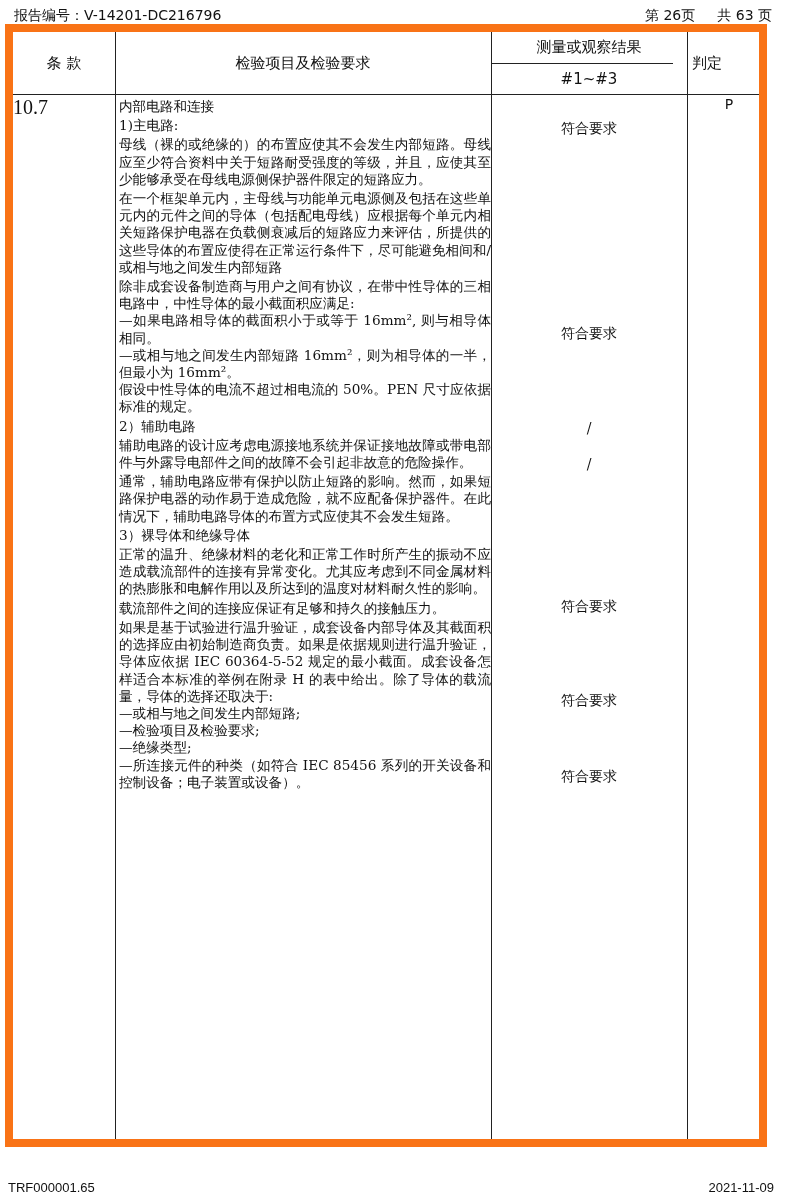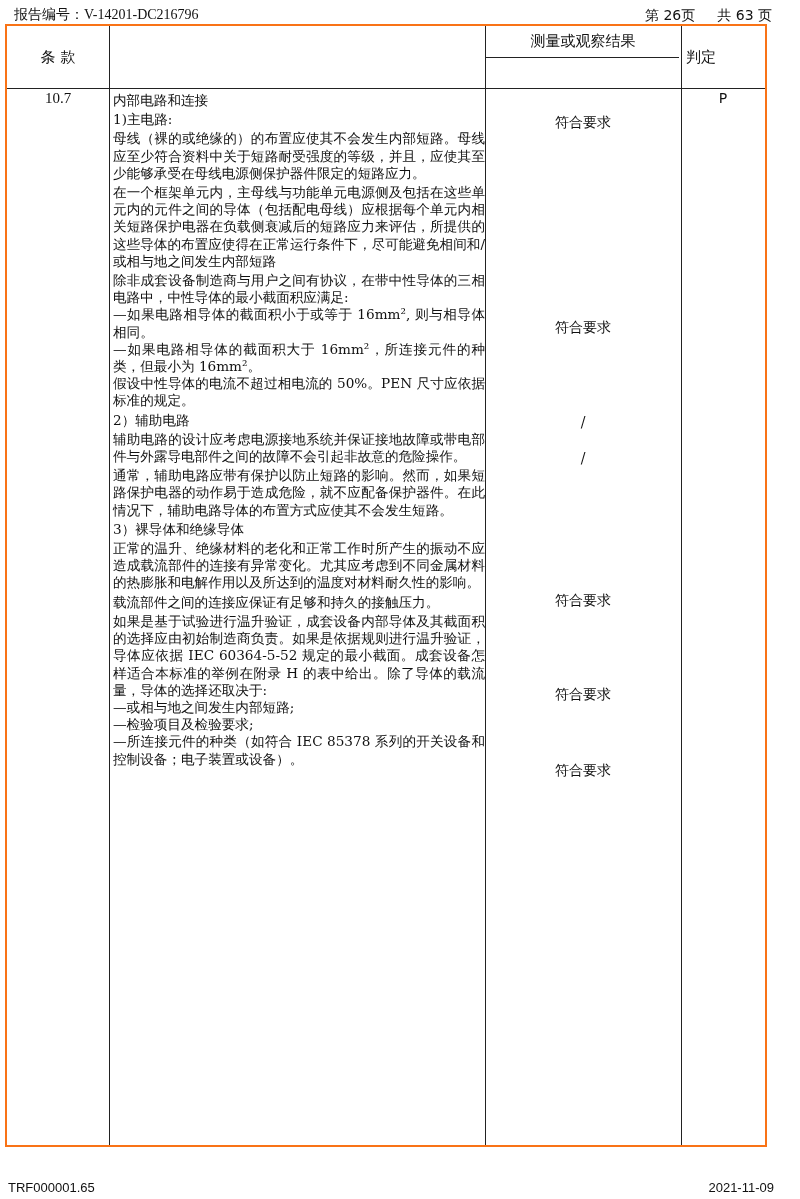--- a/index.html
+++ b/index.html
@@ -1,27 +1,27 @@
 <!DOCTYPE html>
 <html><head>
 <meta charset="utf-8">
 <style>
   html, body { margin: 0; padding: 0; background: #ffffff; }
   body { width: 800px; height: 1199px; position: relative; overflow: hidden; color: #111; }
   .hdr { position: absolute; top: 6px; font-family: "DejaVu Sans", sans-serif; font-size: 14px; line-height: 18px; color: #111; }
-  .hdr-left { left: 14px; font-family: Liberation Serif, serif; }
+  .hdr-left { left: 14px; }
   .hdr-right { right: 28px; }
   .hdr-right span { margin-left: 22px; text-align: center; }
-  .table { position: absolute; left: 5px; top: 24px; width: 762px; height: 1123px; border: 2px solid #f97316; box-sizing: border-box; }
+  .table { position: absolute; left: 5px; top: 24px; width: 762px; height: 1123px; border: 8px solid #f97316; box-sizing: border-box; }
   .vline { position: absolute; top: 0; bottom: 0; width: 0; border-left: 1px solid #222; }
   .hline { position: absolute; left: 0; right: 0; height: 0; border-top: 1px solid #222; }
   .head-cell { position: absolute; font-family: "DejaVu Sans", sans-serif; font-size: 15px; display: flex; align-items: center; justify-content: center; }
   .body-text { position: absolute; left: 106px; top: 66px; width: 372px; font-family: "DejaVu Serif", serif; font-size: 13.6px; line-height: 17.2px; color: #111; }
   .body-text p { margin: 0 0 2px 0; text-align: justify; }
-  .clause { position: absolute; left: 0; width: 102px; top: 64px; text-align: center; font-family: "Liberation Serif", serif; font-size: 15px; }
+  .clause { position: absolute; left: 0; width: 102px; top: 64px; text-align: left; font-family: "Liberation Serif", serif; font-size: 20px; }
   .verdict { position: absolute; left: 674px; width: 84px; top: 64px; text-align: center; font-family: "DejaVu Sans", sans-serif; font-size: 14px; }
   .result { position: absolute; left: 478px; width: 196px; text-align: center; font-family: "DejaVu Serif", serif; font-size: 14px; }
   .footer { position: absolute; top: 1180px; font-family: Liberation Sans, sans-serif; font-size: 13px; color: #111; }
   .footer-left { left: 8px; }
   .footer-right { right: 26px; }
 </style>
 </head>
 <body>
 
 <div class="hdr hdr-left">
@@ -34,45 +34,48 @@
 <div class="table">
 
   <div class="vline" style="left:102px;"></div>
   <div class="vline" style="left:478px;"></div>
   <div class="vline" style="left:674px;"></div>
 
   <div class="hline" style="top:31px; left:478px; right:86px;"></div>
   <div class="hline" style="top:62px;"></div>
 
   <div class="head-cell" style="left:0; top:0; width:102px; height:62px;">条    款</div>
+  <div class="head-cell" style="left:102px; top:0; width:376px; height:62px;">检验项目及检验要求</div>
   <div class="head-cell" style="left:478px; top:0; width:196px; height:31px;">测量或观察结果</div>
+  <div class="head-cell" style="left:478px; top:31px; width:196px; height:31px;">#1~#3</div>
   <div class="head-cell" style="left:652px; top:0; width:84px; height:62px;">判定</div>
 
   <div class="clause">10.7</div>
   <div class="verdict">P</div>
 
   <div class="body-text">
     <p>内部电路和连接</p>
     <p>1)主电路:</p>
     <p>母线（裸的或绝缘的）的布置应使其不会发生内部短路。母线应至少符合资料中关于短路耐受强度的等级，并且，应使其至少能够承受在母线电源侧保护器件限定的短路应力。</p>
     <p>在一个框架单元内，主母线与功能单元电源侧及包括在这些单元内的元件之间的导体（包括配电母线）应根据每个单元内相关短路保护电器在负载侧衰减后的短路应力来评估，所提供的这些导体的布置应使得在正常运行条件下，尽可能避免相间和/或相与地之间发生内部短路</p>
     <p style="margin:0;">除非成套设备制造商与用户之间有协议，在带中性导体的三相电路中，中性导体的最小截面积应满足:</p>
     <p style="margin:0;">—如果电路相导体的截面积小于或等于 16mm², 则与相导体相同。</p>
-    <p style="margin:0;">—如果电路相导体的截面积大于 16mm²，所连接元件的种类，但最小为 16mm²。</p>
+    <p style="margin:0;">—或相与地之间发生内部短路 16mm²，则为相导体的一半，但最小为 16mm²。</p>
     <p>假设中性导体的电流不超过相电流的 50%。PEN 尺寸应依据标准的规定。</p>
     <p>2）辅助电路</p>
     <p>辅助电路的设计应考虑电源接地系统并保证接地故障或带电部件与外露导电部件之间的故障不会引起非故意的危险操作。</p>
     <p>通常，辅助电路应带有保护以防止短路的影响。然而，如果短路保护电器的动作易于造成危险，就不应配备保护器件。在此情况下，辅助电路导体的布置方式应使其不会发生短路。</p>
     <p>3）裸导体和绝缘导体</p>
     <p>正常的温升、绝缘材料的老化和正常工作时所产生的振动不应造成载流部件的连接有异常变化。尤其应考虑到不同金属材料的热膨胀和电解作用以及所达到的温度对材料耐久性的影响。</p>
     <p>载流部件之间的连接应保证有足够和持久的接触压力。</p>
     <p style="margin:0;">如果是基于试验进行温升验证，成套设备内部导体及其截面积的选择应由初始制造商负责。如果是依据规则进行温升验证，导体应依据 IEC 60364-5-52 规定的最小截面。成套设备怎样适合本标准的举例在附录 H 的表中给出。除了导体的载流量，导体的选择还取决于:</p>
     <p style="margin:0;">—或相与地之间发生内部短路;</p>
     <p style="margin:0;">—检验项目及检验要求;</p>
-    <p style="margin:0;">—所连接元件的种类（如符合 IEC 85378 系列的开关设备和控制设备；电子装置或设备）。</p>
+    <p style="margin:0;">—绝缘类型;</p>
+    <p style="margin:0;">—所连接元件的种类（如符合 IEC 85456 系列的开关设备和控制设备；电子装置或设备）。</p>
   </div>
 
   <div class="result" style="top:88px;">符合要求</div>
   <div class="result" style="top:293px;">符合要求</div>
   <div class="result" style="top:388px;">/</div>
   <div class="result" style="top:424px;">/</div>
   <div class="result" style="top:566px;">符合要求</div>
   <div class="result" style="top:660px;">符合要求</div>
   <div class="result" style="top:736px;">符合要求</div>
 </div>

